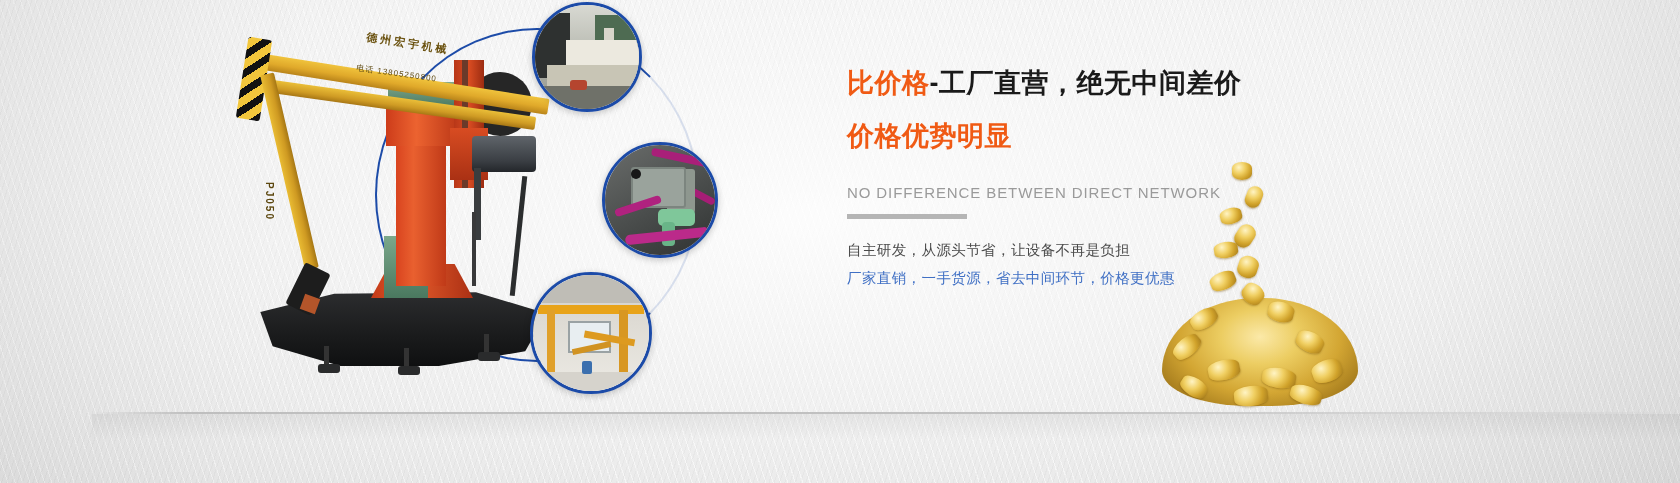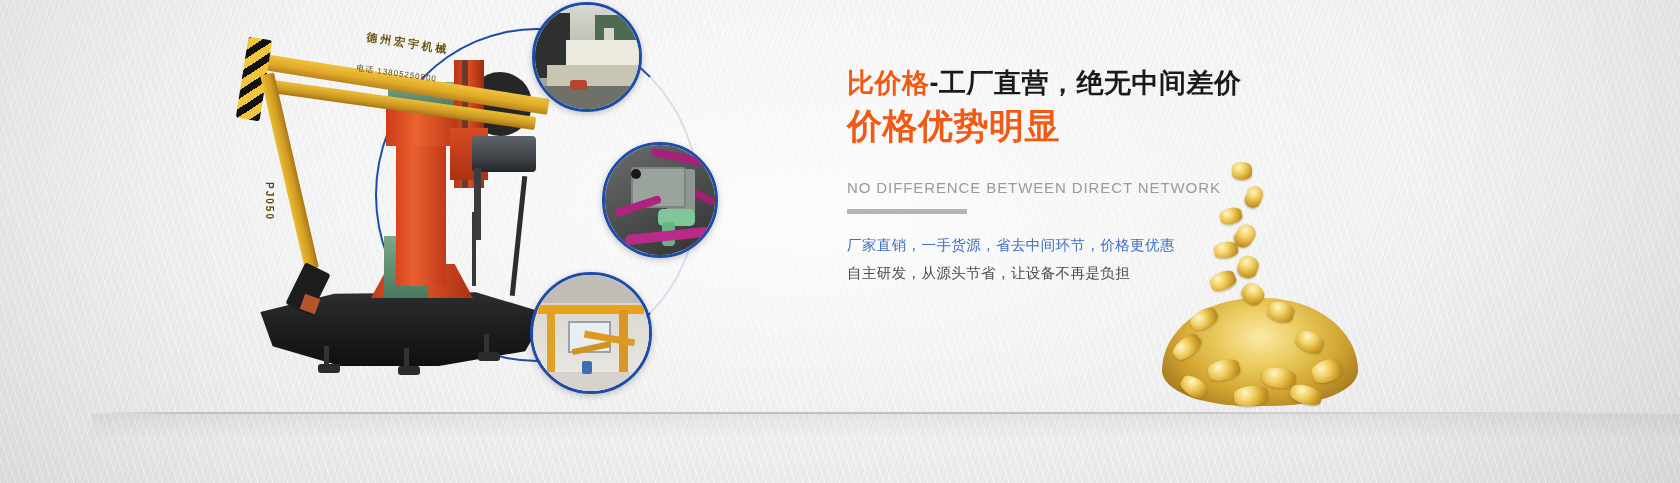--- a/index.html
+++ b/index.html
@@ -188,22 +188,22 @@
   }
 
   
   .copy{position:absolute;left:847px;top:66px;width:640px;}
   .h1{
     font-size:27px;font-weight:bold;color:#1a1a1a;line-height:1.28;
     white-space:nowrap;letter-spacing:0.5px;
   }
   .h1 .accent{color:#f05a14;}
   .h2{
-    font-size:35px;font-weight:bold;color:#f05a14;line-height:1.28;
-    letter-spacing:0.5px;margin-top:3px;
+    font-size:27px;font-weight:bold;color:#f05a14;line-height:1.28;
+    letter-spacing:0.5px;margin-top:18px;
   }
   .sub-en{
     margin-top:31px;font-size:15px;color:#9a9a9a;letter-spacing:0.9px;
     white-space:nowrap;
   }
   .divider{margin-top:13px;width:120px;height:5px;background:#b5b5b5;}
   .bullets{margin-top:17px;}
   .bullet{
     font-size:14.5px;line-height:28px;color:#3f6fc4;white-space:nowrap;
     letter-spacing:0.4px;
@@ -313,22 +313,22 @@
     </div>
   </div>
 
 
   <div class="copy">
     <div class="h1"><span class="accent">比价格</span><span>-工厂直营，绝无中间差价</span></div>
     <div class="h2">价格优势明显</div>
     <div class="sub-en">NO DIFFERENCE BETWEEN DIRECT NETWORK</div>
     <div class="divider"></div>
     <div class="bullets">
+      <div class="bullet dark">自主研发，从源头节省，让设备不再是负担</div>
       <div class="bullet">厂家直销，一手货源，省去中间环节，价格更优惠</div>
-      <div class="bullet dark">自主研发，从源头节省，让设备不再是负担</div>
     </div>
   </div>
 
   <div class="coins">
     <div class="pile"></div>
     <div class="coin flat" style="left:82px;top:2px;width:20px;height:18px;"></div>
     <div class="coin flat" style="left:96px;top:26px;width:16px;height:22px;transform:rotate(22deg);"></div>
     <div class="coin flat" style="left:70px;top:48px;width:22px;height:16px;transform:rotate(-14deg);"></div>
     <div class="coin flat" style="left:86px;top:64px;width:18px;height:24px;transform:rotate(34deg);"></div>
     <div class="coin flat" style="left:64px;top:82px;width:24px;height:16px;transform:rotate(-8deg);"></div>

